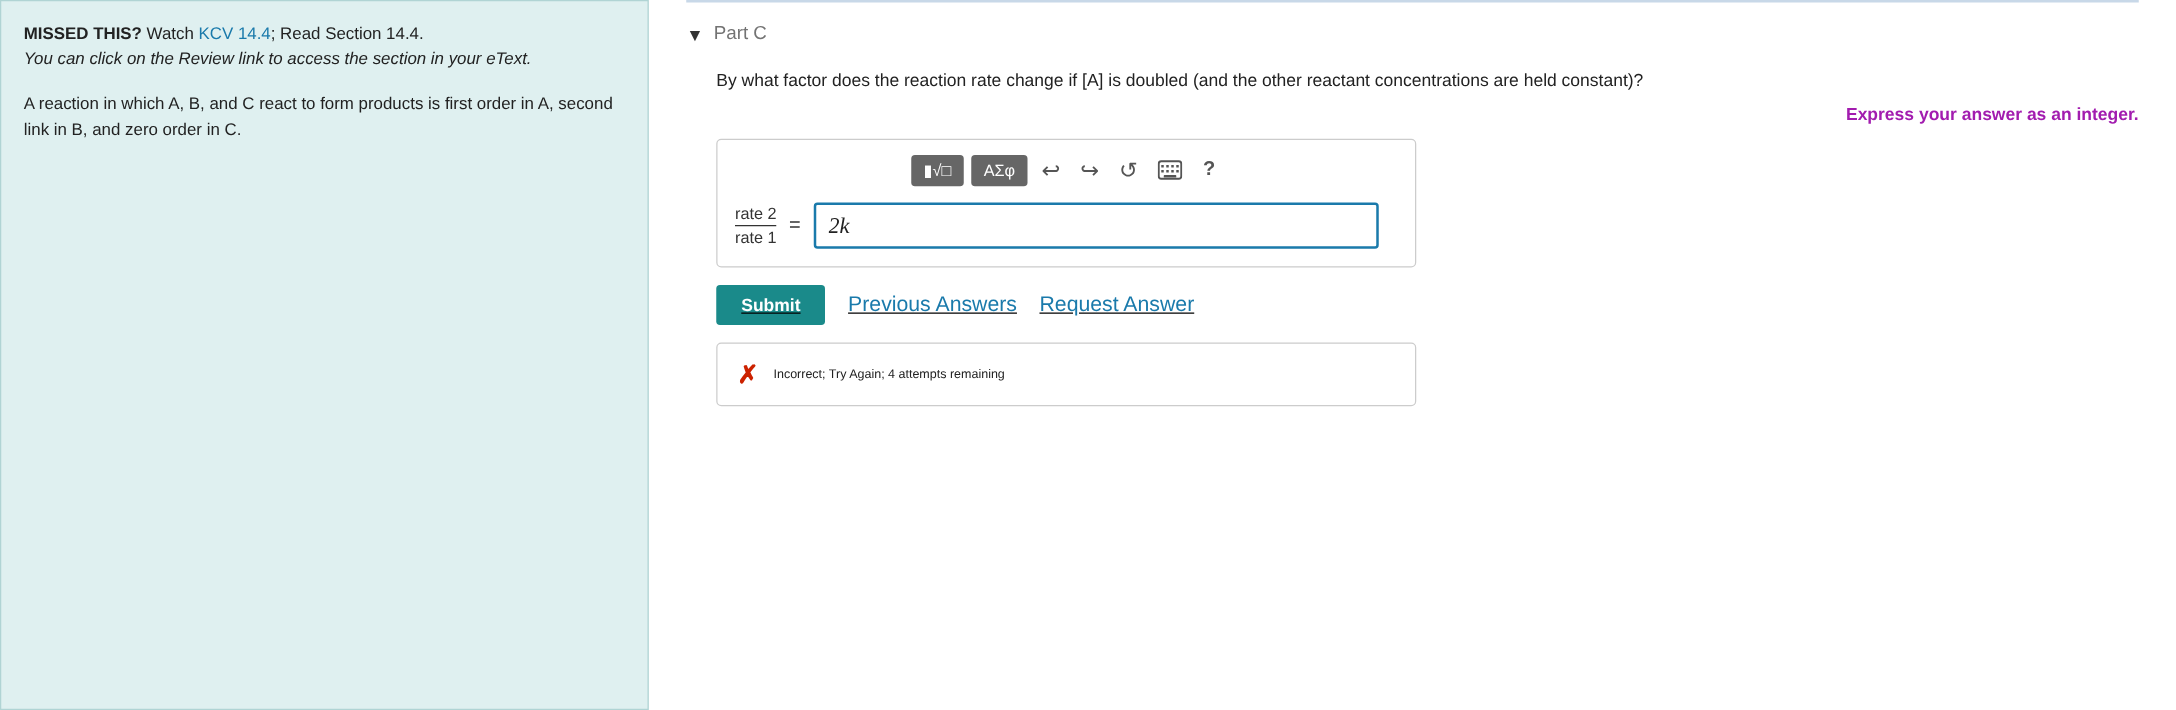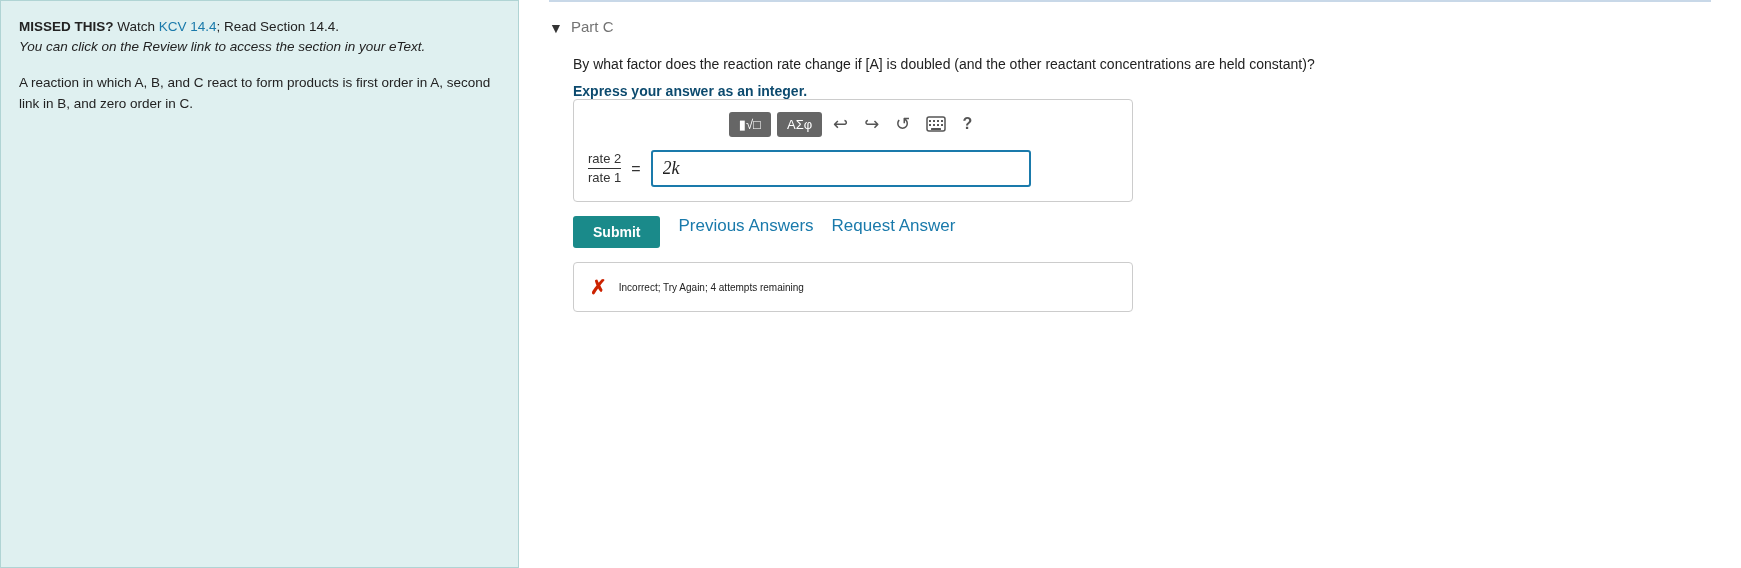--- a/index.html
+++ b/index.html
@@ -84,21 +84,23 @@
     }
     .question-text {
       font-size: 14px;
       color: #222;
       line-height: 1.6;
       margin-bottom: 8px;
     }
     .question-instruction {
       font-weight: bold;
       font-size: 14px;
-      color: #0c4a6e;
+      color: #a21caf;
+      margin-bottom: 12px;
+      text-align: right;
     }
 
     
     .answer-box {
       border: 1px solid #ccc;
       border-radius: 4px;
       padding: 10px 14px 14px 14px;
       max-width: 560px;
       margin-bottom: 14px;
       background: #fff;
@@ -156,30 +158,32 @@
       font-size: 16px;
       color: #333;
     }
     .math-input {
       border: 2px solid #1a7aab;
       border-radius: 3px;
       padding: 6px 10px;
       font-size: 18px;
       font-style: italic;
       color: #222;
-      width: 380px;
+      width: 452px;
       outline: none;
       font-family: 'Times New Roman', Times, serif;
     }
 
     
     .action-row {
       display: flex;
+      align-items: center;
       gap: 18px;
       margin-bottom: 14px;
+      text-decoration: underline;
     }
     .submit-btn {
       background: #1a8a8a;
       color: #fff;
       border: none;
       border-radius: 3px;
       padding: 8px 20px;
       font-size: 14px;
       cursor: pointer;
       font-weight: bold;

